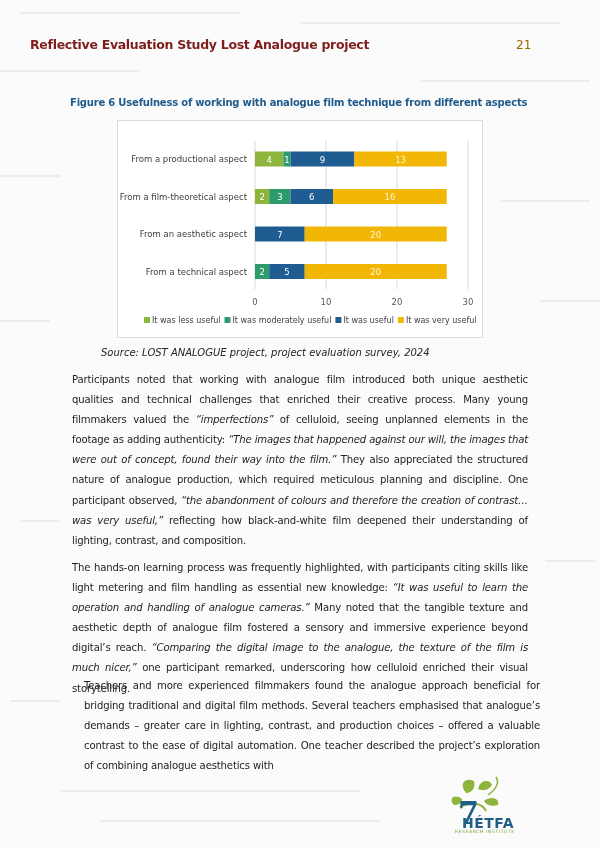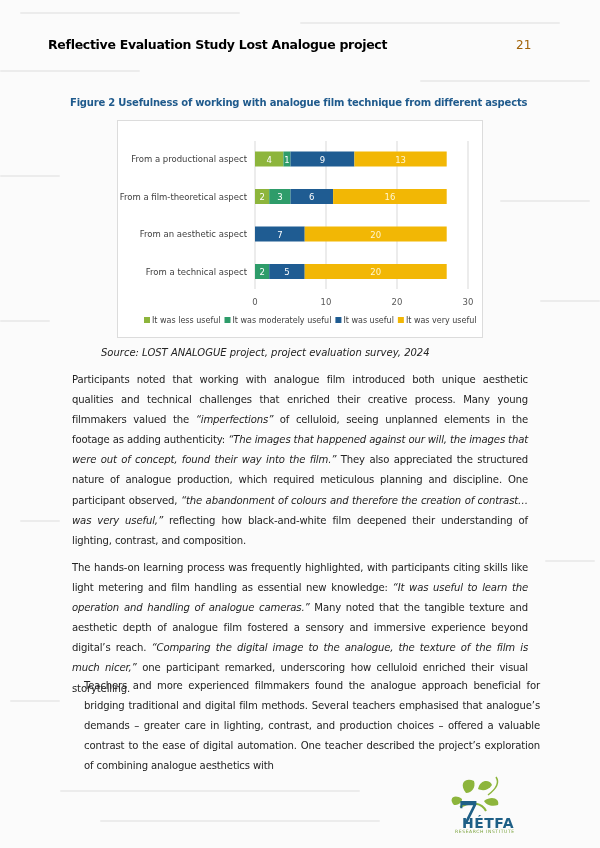--- a/index.html
+++ b/index.html
@@ -4,23 +4,23 @@
 <style>
   html, body { margin: 0; padding: 0; }
   body {
     width: 600px; height: 848px; position: relative; overflow: hidden;
     background: #fbfbfb;
     font-family: "DejaVu Sans", sans-serif;
     color: #222;
   }
   .bg-streak { position: absolute; background: #ececec; height: 2px; border-radius: 2px; }
   .header-title {
-    position: absolute; left: 48px; top: 37px;
+    position: absolute; left: 30px; top: 37px;
     font-family: "DejaVu Sans", sans-serif; font-weight: bold;
-    font-size: 12.5px; color: #000000; letter-spacing: -0.3px;
+    font-size: 12.5px; color: #7f1d1d; letter-spacing: -0.3px;
   }
   .page-number {
     position: absolute; left: 516px; top: 38px;
     font-size: 12px; color: #a16207;
   }
   .figure-caption {
     position: absolute; left: 70px; top: 97px;
     font-weight: bold; font-size: 10px; color: #1f5a8c; letter-spacing: -0.2px;
   }
   .chart-box {
@@ -67,21 +67,21 @@
   <div class="bg-streak" style="left:20px;top:520px;width:40px;"></div>
   <div class="bg-streak" style="left:545px;top:560px;width:50px;"></div>
   <div class="bg-streak" style="left:10px;top:700px;width:50px;"></div>
   <div class="bg-streak" style="left:60px;top:790px;width:300px;"></div>
   <div class="bg-streak" style="left:100px;top:820px;width:280px;"></div>
 </div>
 
 <div class="header-title">Reflective Evaluation Study Lost Analogue project</div>
 <div class="page-number">21</div>
 
-<div class="figure-caption">Figure 2 Usefulness of working with analogue film technique from different aspects</div>
+<div class="figure-caption">Figure 6 Usefulness of working with analogue film technique from different aspects</div>
 
 <div class="chart-box">
   <svg id="chart-svg" width="364" height="216">
       <line x1="137" y1="20" x2="137" y2="168" stroke="#d9d9d9" stroke-width="1"></line>
       <text x="137" y="184" text-anchor="middle" font-size="8.5" fill="#595959" class="chart-text">0</text>
       <line x1="208" y1="20" x2="208" y2="168" stroke="#d9d9d9" stroke-width="1"></line>
       <text x="208" y="184" text-anchor="middle" font-size="8.5" fill="#595959" class="chart-text">10</text>
       <line x1="279" y1="20" x2="279" y2="168" stroke="#d9d9d9" stroke-width="1"></line>
       <text x="279" y="184" text-anchor="middle" font-size="8.5" fill="#595959" class="chart-text">20</text>
       <line x1="350" y1="20" x2="350" y2="168" stroke="#d9d9d9" stroke-width="1"></line>

